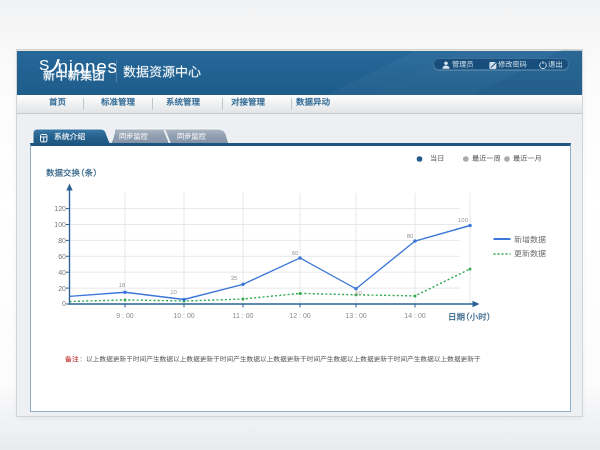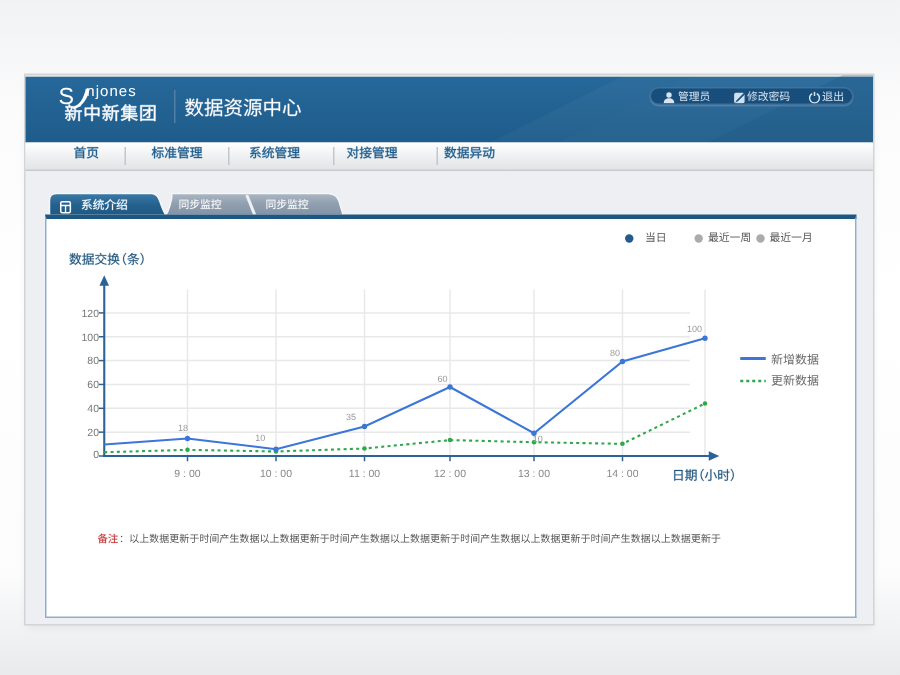--- a/index.html
+++ b/index.html
@@ -70,21 +70,21 @@
     </defs>
   </svg>
 <div class="abs" style="left:17px;top:50px;width:565px;height:366px;background:#edeff2;box-shadow:0 0 0 1px #d2d4d6,0 2px 6px rgba(0,0,0,0.07)"></div>
 <div class="abs" style="left:17px;top:50px;width:565px;height:45px;background:linear-gradient(180deg,#26689a,#1e5c8a);border-top:1px solid #e6e4d8"></div>
 <svg class="abs" style="left:17px;top:50px" width="565" height="45" viewBox="0 0 565 45">
 <polygon points="310,45 400,0 445,0 355,45" fill="#ffffff" opacity="0.035"></polygon>
 <polygon points="355,45 445,0 565,0 565,45" fill="#ffffff" opacity="0.045"></polygon>
 <polygon points="455,45 545,0 565,0 565,45" fill="#1a547f" opacity="0.25"></polygon>
 </svg>
 <div class="abs" style="left:39px;top:55.5px;color:#fff;font-size:15.5px;font-weight:normal;letter-spacing:.7px;font-family:'Liberation Sans',sans-serif">S</div>
-<div class="abs" style="left:57.5px;top:55.5px;color:#fff;font-size:10px;font-weight:normal;letter-spacing:.7px;font-family:'Liberation Sans',sans-serif">njones</div>
+<div class="abs" style="left:57.5px;top:55.5px;color:#fff;font-size:19px;font-weight:normal;letter-spacing:.7px;font-family:'Liberation Sans',sans-serif">njones</div>
 <svg class="abs" style="left:46px;top:56px" width="16" height="18" viewBox="0 0 16 18">
     <path d="M2.5 15.5 C7 14,9.8 10,11.2 3.2 L13.8 3.2 C12.2 11,8 15.8,3 16.8 Z" fill="#ffffff"></path>
   </svg>
 <svg style="position:absolute;left:43px;top:70.4px;" width="61.6" height="12" viewBox="0 0 5133 1000" overflow="visible">
     <g transform="translate(0,810)" fill="#ffffff" stroke="#ffffff" stroke-width="30" stroke-linejoin="round">
       <use href="#c65b0" x="0"></use>
       <use href="#c4e2d" x="1033"></use>
       <use href="#c65b0" x="2067"></use>
       <use href="#c96c6" x="3100"></use>
       <use href="#c56e2" x="4133"></use>

